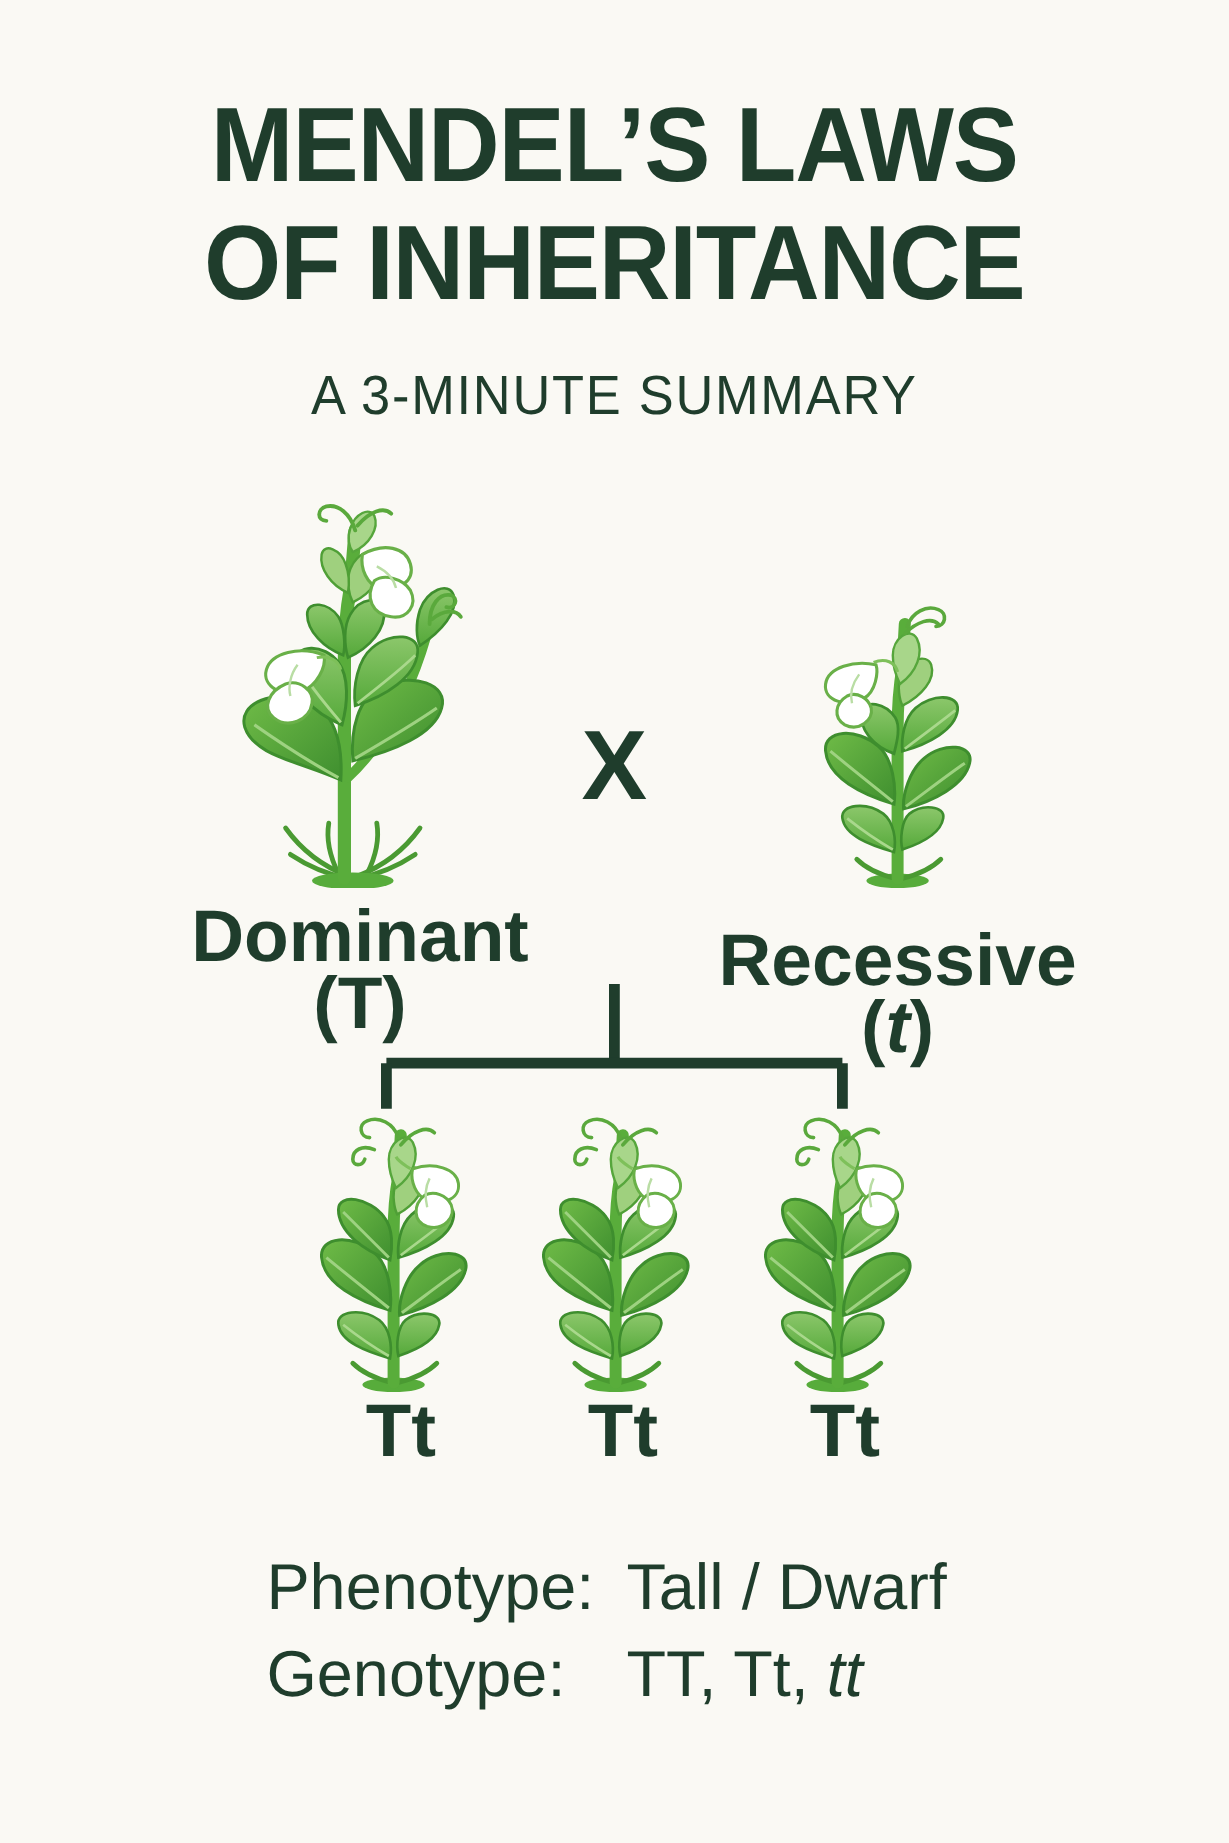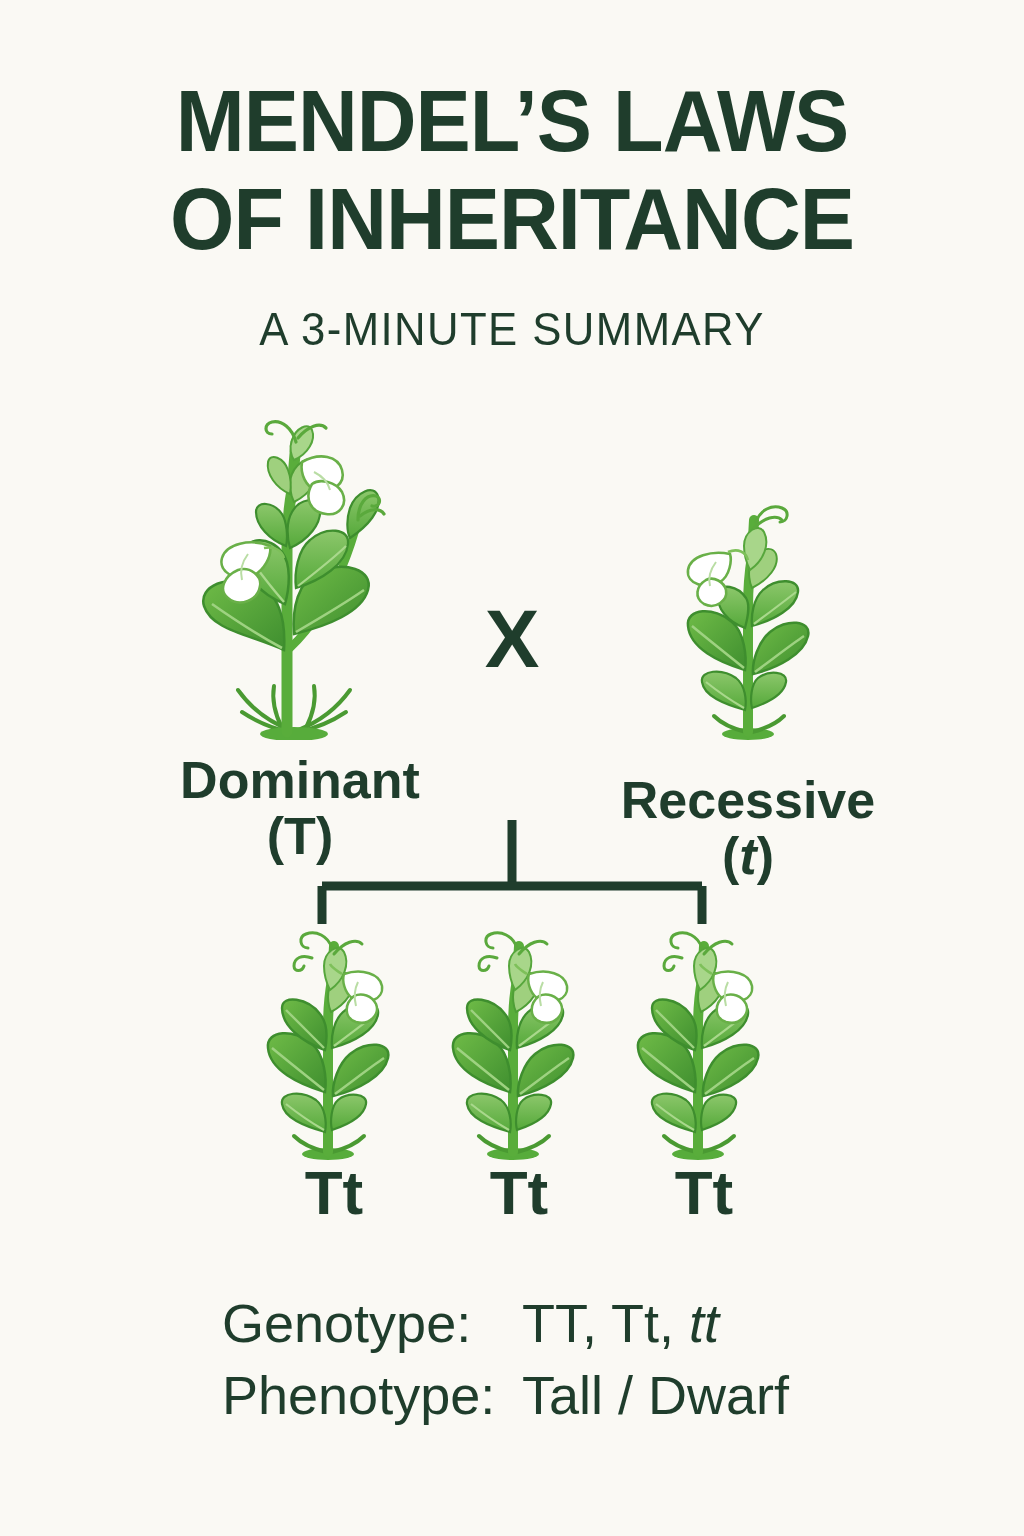--- a/index.html
+++ b/index.html
@@ -76,21 +76,21 @@
     line-height: 82px;
     color: #1f3d2c;
   }
 
   
   .parent-label {
     position: absolute;
     text-align: center;
     font-family: "Liberation Sans", sans-serif;
     font-weight: 700;
-    font-size: 52px;
+    font-size: 61px;
     line-height: 56px;
     color: #1f3d2c;
   }
   .parent-label-dominant { left: 140px; top: 752px; width: 320px; }
   .parent-label-recessive { left: 580px; top: 772px; width: 336px; }
   .allele-italic { font-style: italic; }
 
   
   .pedigree {
     position: absolute;
@@ -429,22 +429,22 @@
       </g>
     </svg>
   </div>
 
   <div class="offspring-label offspring-label-1">Tt</div>
   <div class="offspring-label offspring-label-2">Tt</div>
   <div class="offspring-label offspring-label-3">Tt</div>
 
   <div class="summary">
     <div class="summary-row">
+      <span class="summary-key">Phenotype:</span>
+      <span class="summary-val">Tall / Dwarf</span>
+    </div>
+    <div class="summary-row">
       <span class="summary-key">Genotype:</span>
       <span class="summary-val"><span>TT, Tt, </span><span class="allele-italic">tt</span></span>
     </div>
-    <div class="summary-row">
-      <span class="summary-key">Phenotype:</span>
-      <span class="summary-val">Tall / Dwarf</span>
-    </div>
   </div>
 
 </div>
 
 </body></html>

